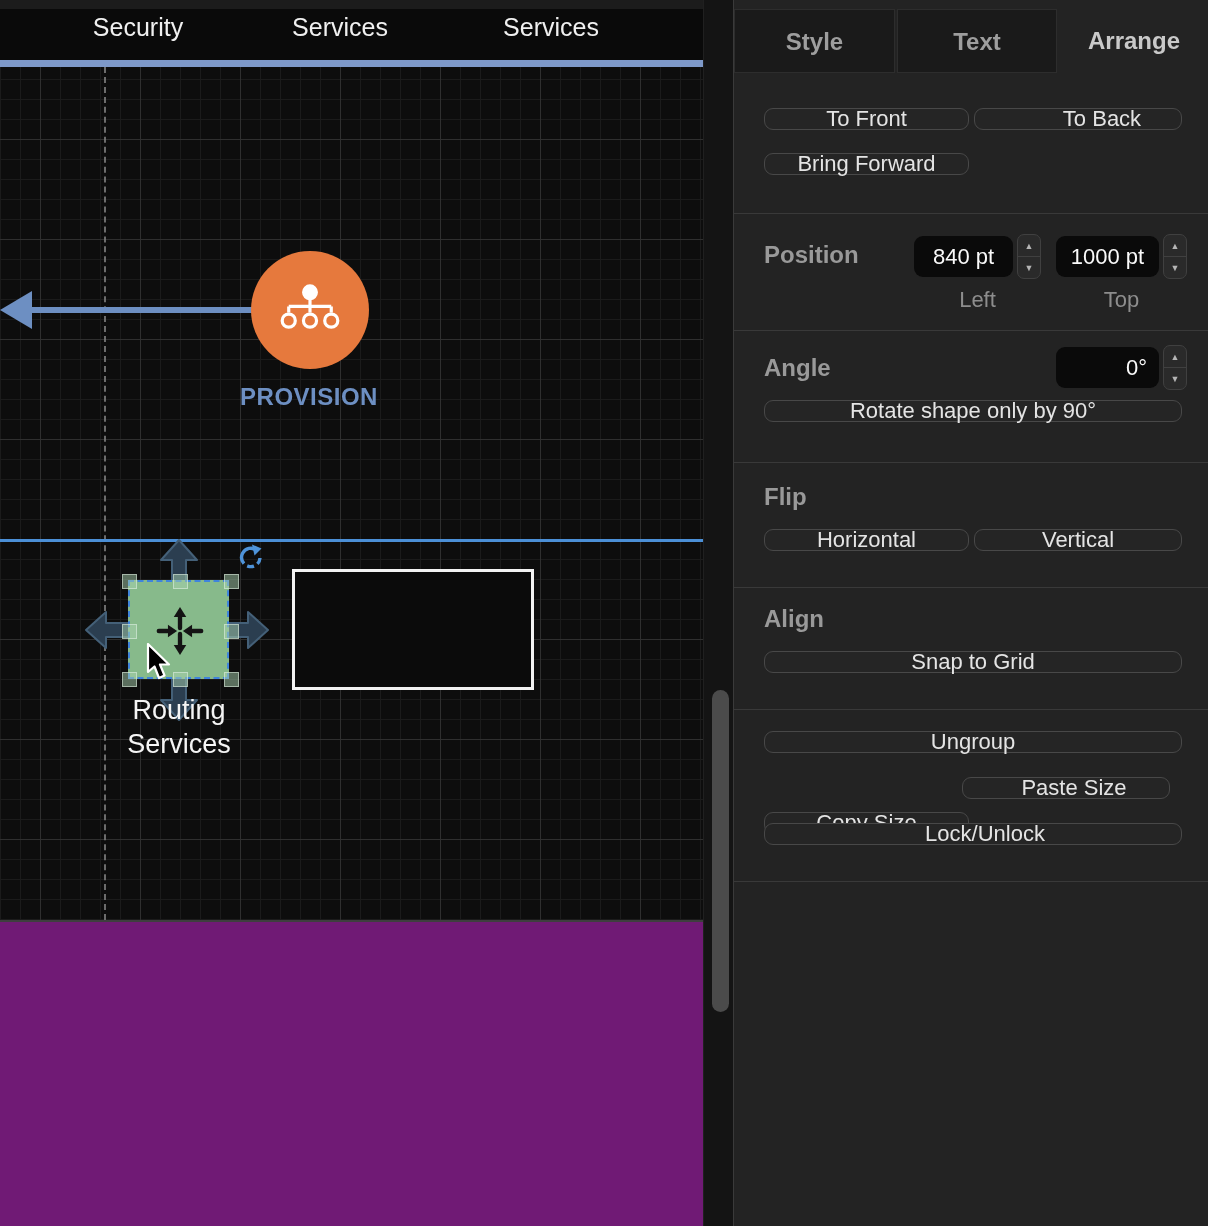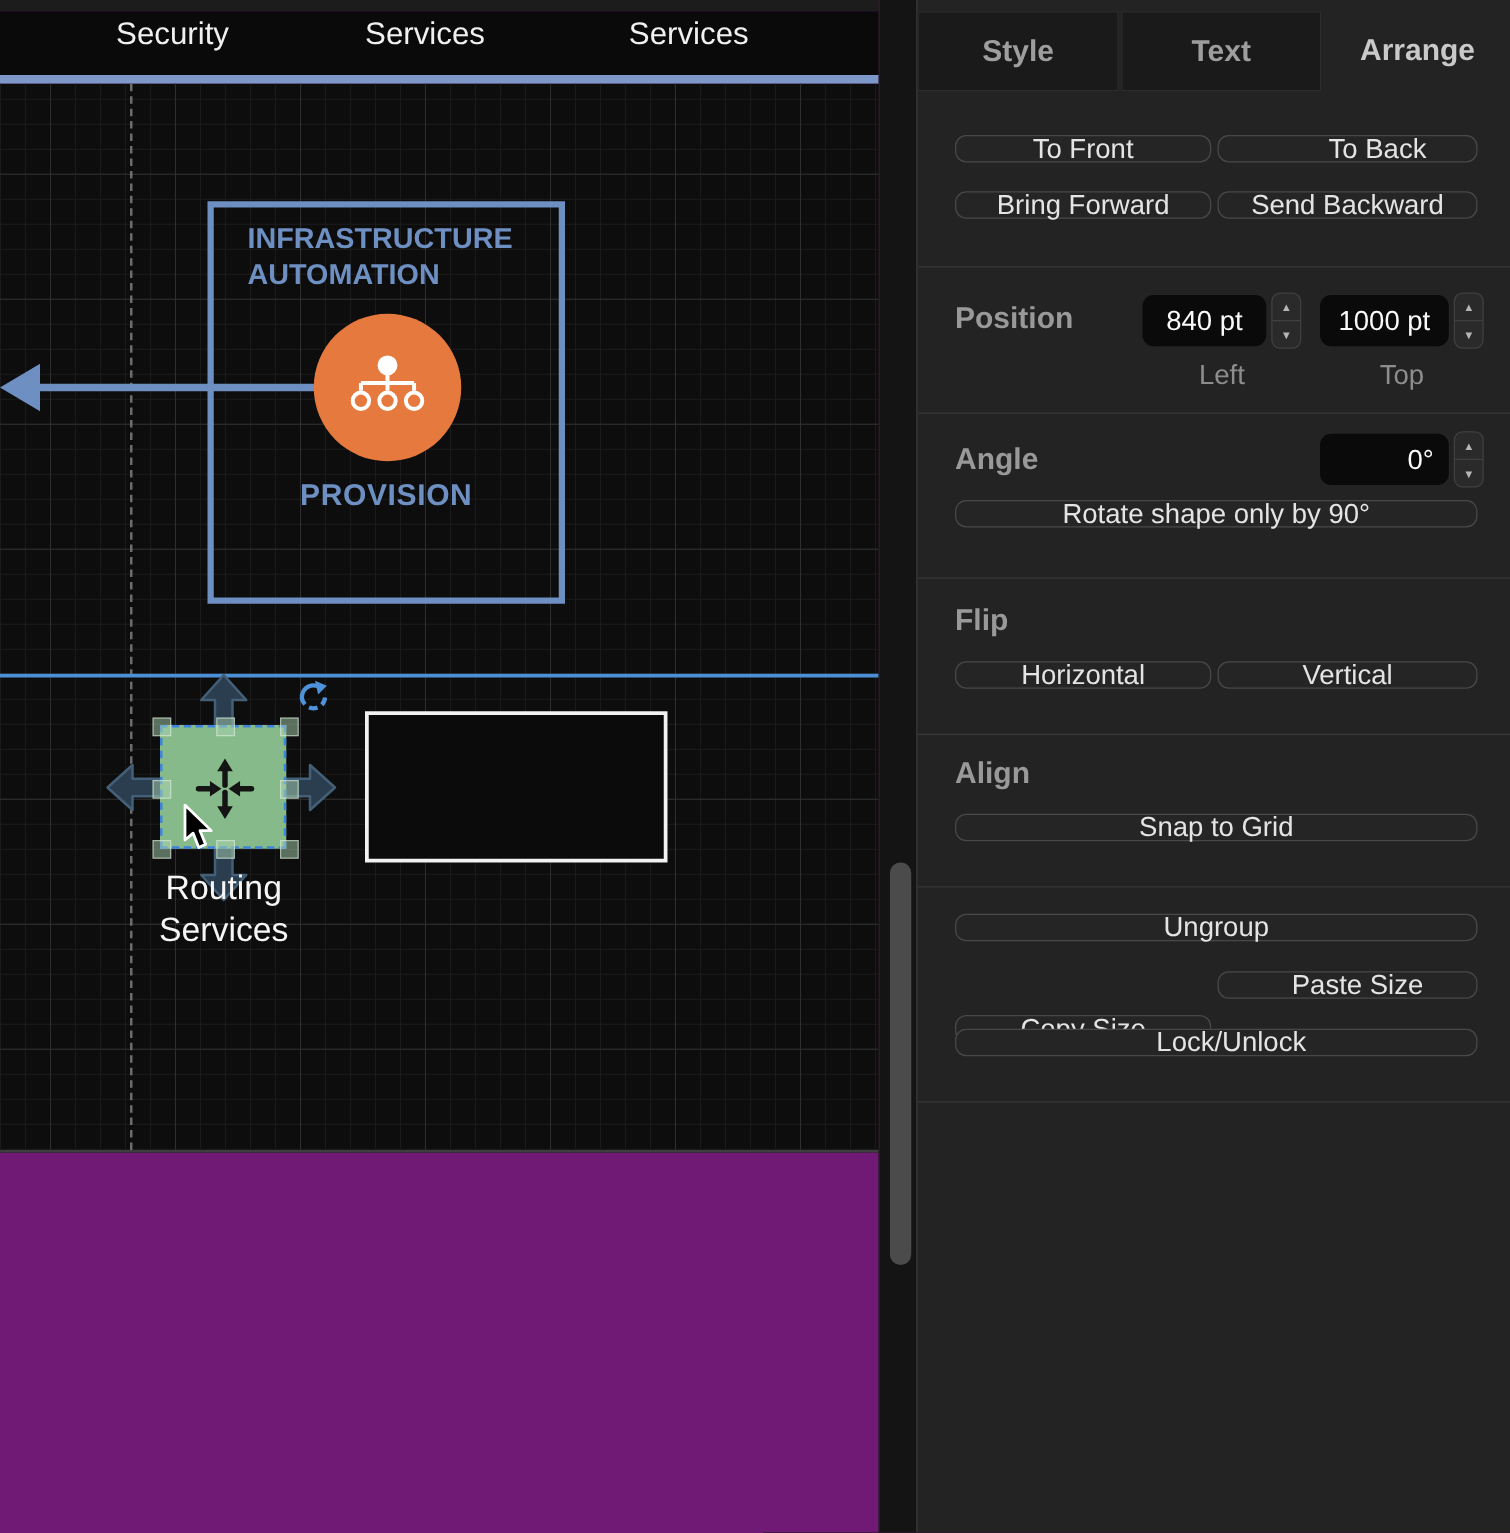--- a/index.html
+++ b/index.html
@@ -96,23 +96,20 @@
   </div>
   <div class="abs" id="blue-bar"></div>
 
   <div class="abs" id="page">
 
     <div class="abs" id="guide-line"></div>
 
     <div class="abs" id="connector-line"></div>
     <div class="abs" id="connector-head"></div>
 
-    <div class="abs" id="infra-box">
-      <div id="infra-label">INFRASTRUCTURE AUTOMATION</div>
-    </div>
 
     <div class="abs" id="provision-circle">
       <svg width="62" height="52" viewBox="0 0 70 58">
         <g stroke="#ffffff" stroke-width="3.6" fill="none">
           <circle cx="35" cy="9" r="7.2" fill="#ffffff"></circle>
           <line x1="35" y1="16" x2="35" y2="25"></line>
           <line x1="11" y1="25" x2="59" y2="25"></line>
           <line x1="11" y1="25" x2="11" y2="32"></line>
           <line x1="35" y1="25" x2="35" y2="32"></line>
           <line x1="59" y1="25" x2="59" y2="32"></line>
@@ -185,21 +182,20 @@
 
 <div class="abs" id="panel">
 
   <div class="ptab" style="left:0;width:161px;">Style</div>
   <div class="ptab" style="left:163px;width:160px;">Text</div>
   <div class="ptab active" style="left:325px;width:150px;">Arrange</div>
 
   <div class="btn" style="left:30px;top:108px;width:205px;">To Front</div>
   <div class="btn" style="left:240px;top:108px;width:208px;padding-left:48px;">To Back</div>
   <div class="btn" style="left:30px;top:153px;width:205px;">Bring Forward</div>
-  <div class="btn" style="left:240px;top:153px;width:208px;">Send Backward</div>
 
   <div class="divider" style="top:213px;"></div>
 
   <div class="hdr" style="left:30px;top:241px;">Position</div>
   <input class="num-input" style="left: 180px; top: 236px; width: 99px;" value="840 pt">
   <div class="stepper" style="left:283px;top:234px;">
     <div class="half">▲</div>
     <div class="half">▼</div>
   </div>
   <input class="num-input" style="left: 322px; top: 236px; width: 103px;" value="1000 pt">
@@ -228,17 +224,17 @@
 
   <div class="divider" style="top:587px;"></div>
 
   <div class="hdr" style="left:30px;top:605px;">Align</div>
   <div class="btn" style="left:30px;top:651px;width:418px;">Snap to Grid</div>
 
   <div class="divider" style="top:709px;"></div>
 
   <div class="btn" style="left:30px;top:731px;width:418px;">Ungroup</div>
   <div class="btn" style="left:30px;top:812px;width:205px;">Copy Size</div>
-  <div class="btn" style="left:240px;top:777px;width:208px;padding-left:16px;">Paste Size</div>
+  <div class="btn" style="left:228px;top:777px;width:208px;padding-left:16px;">Paste Size</div>
   <div class="btn" style="left:30px;top:823px;width:418px;padding-left:24px;">Lock/Unlock</div>
 
   <div class="divider" style="top:881px;"></div>
 </div>
 
 </body></html>

